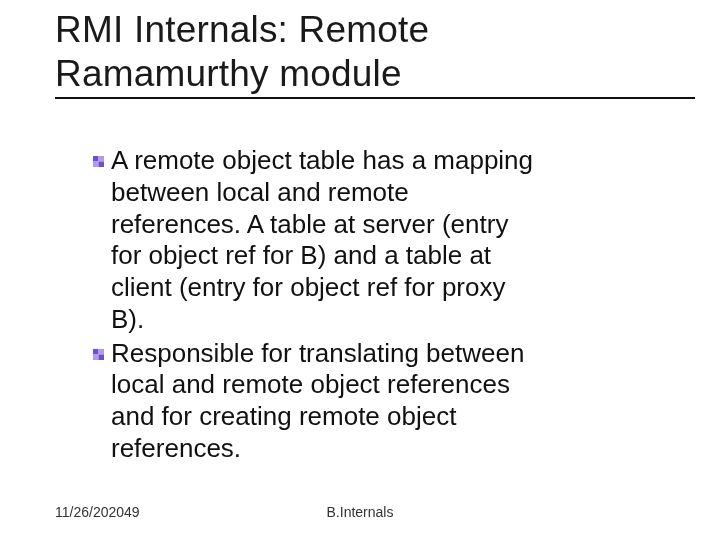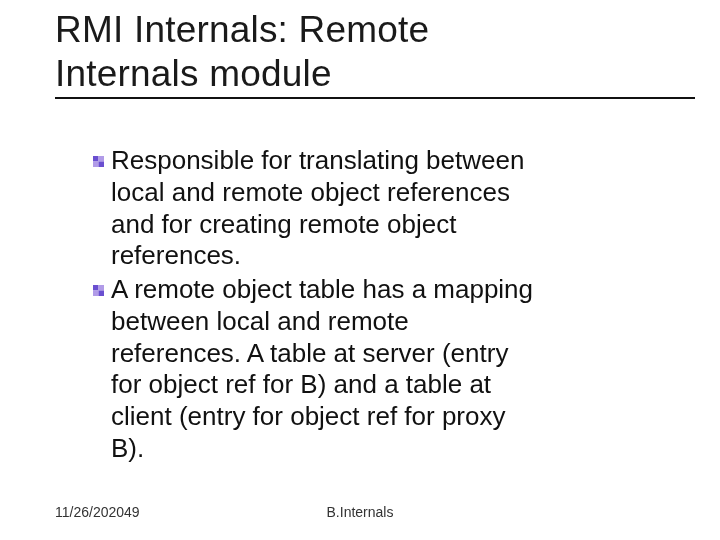--- a/index.html
+++ b/index.html
@@ -78,48 +78,48 @@
     transform: translateX(-50%);
   }
 </style>
 </head>
 <body>
 
 <div class="slide">
 
   <h1 class="title">
     <span>RMI Internals: Remote</span><br>
-    <span>Internals module</span>
+    <span>Ramamurthy module</span>
   </h1>
   <div class="underline"></div>
 
   <div class="body">
 
     <div class="bullet-item">
       <div class="bullet">
         <svg class="bullet-svg" width="11" height="11" viewBox="0 0 10 10">
           <rect x="0" y="0" width="5" height="5" fill="#6a4fd0"></rect>
           <rect x="5" y="0" width="5" height="5" fill="#b19be8"></rect>
           <rect x="0" y="5" width="5" height="5" fill="#b19be8"></rect>
           <rect x="5" y="5" width="5" height="5" fill="#6a4fd0"></rect>
         </svg>
       </div>
-      <div class="bullet-text">Responsible for translating between local and remote object references and for creating remote object references.</div>
+      <div class="bullet-text">A remote object table has a mapping between local and remote references. A table at server (entry for object ref for B) and a table at client (entry for object ref for proxy B).</div>
     </div>
 
     <div class="bullet-item">
       <div class="bullet">
         <svg class="bullet-svg" width="11" height="11" viewBox="0 0 10 10">
           <rect x="0" y="0" width="5" height="5" fill="#6a4fd0"></rect>
           <rect x="5" y="0" width="5" height="5" fill="#b19be8"></rect>
           <rect x="0" y="5" width="5" height="5" fill="#b19be8"></rect>
           <rect x="5" y="5" width="5" height="5" fill="#6a4fd0"></rect>
         </svg>
       </div>
-      <div class="bullet-text">A remote object table has a mapping between local and remote references. A table at server (entry for object ref for B) and a table at client (entry for object ref for proxy B).</div>
+      <div class="bullet-text">Responsible for translating between local and remote object references and for creating remote object references.</div>
     </div>
 
   </div>
 
   <div class="footer">
     <span>11/26/2020</span>
     <span class="footer-center">B.Internals</span>
     <span>49</span>
   </div>
 

